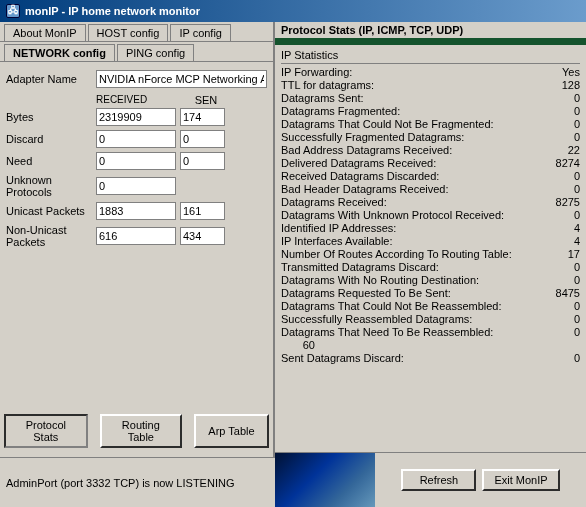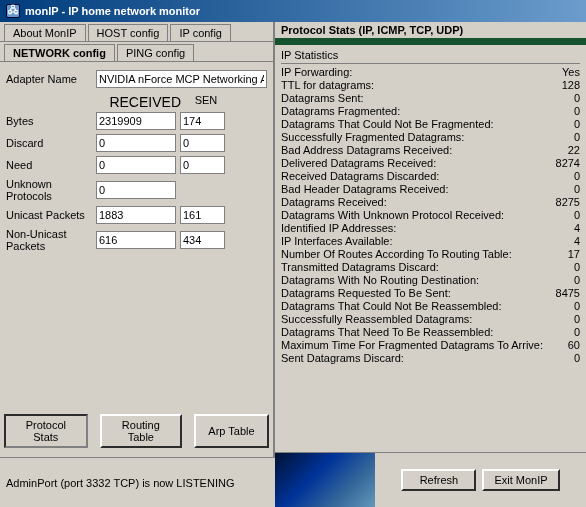--- a/index.html
+++ b/index.html
@@ -89,21 +89,21 @@
       font-size: 11px;
       height: 18px;
     }
 
     .col-headers {
       display: flex;
       margin-left: 90px;
       margin-bottom: 2px;
       font-size: 11px;
     }
-    .col-header { width: 85px; text-align: right; font-size: 14px; }
+    .col-header { width: 85px; text-align: left; font-size: 10px; }
     .col-header-sent { width: 50px; text-align: center; font-size: 11px; }
 
     .stat-row {
       display: flex;
       align-items: center;
       margin-bottom: 4px;
     }
     .stat-label {
       width: 90px;
       font-size: 11px;
@@ -400,21 +400,20 @@
         </div>
         <div class="stat-item">
           <span class="stat-item-label">Successfully Reassembled Datagrams:</span>
           <span class="stat-item-value">0</span>
         </div>
         <div class="stat-item">
           <span class="stat-item-label">Datagrams That Need To Be Reassembled:</span>
           <span class="stat-item-value">0</span>
         </div>
         <div class="stat-item">
-          <span class="stat-item-label">Maximum Time For Fragmented Datagrams To Arrive:</span>
           <span class="stat-item-value">60</span>
         </div>
         <div class="stat-item">
           <span class="stat-item-label">Sent Datagrams Discard:</span>
           <span class="stat-item-value">0</span>
         </div>
       </div>
   </div>
 </div>
 

